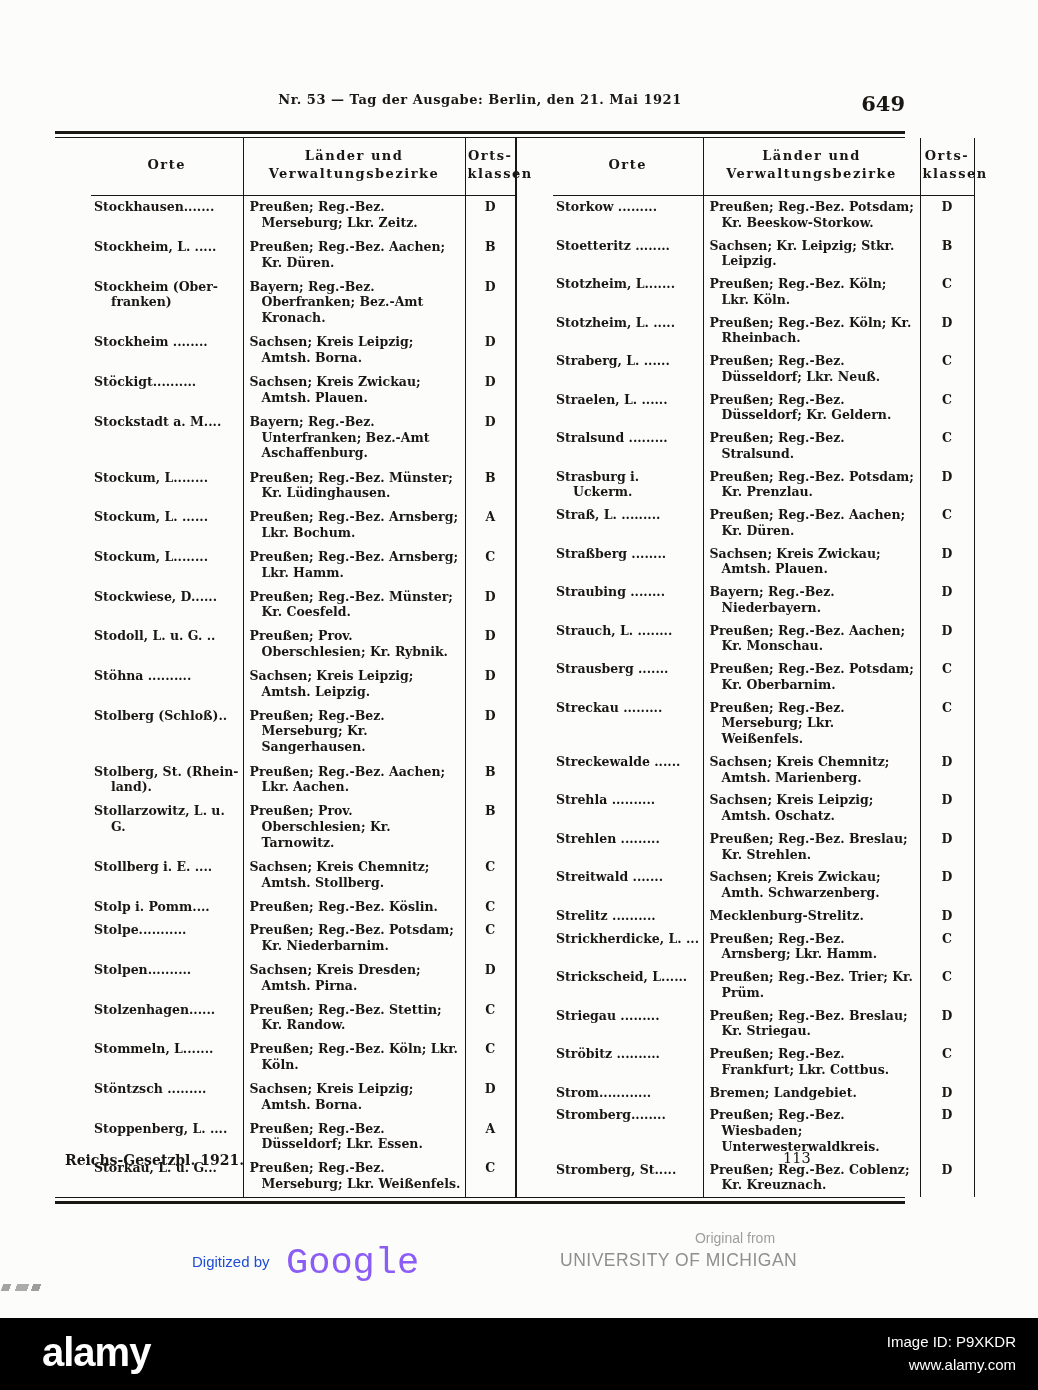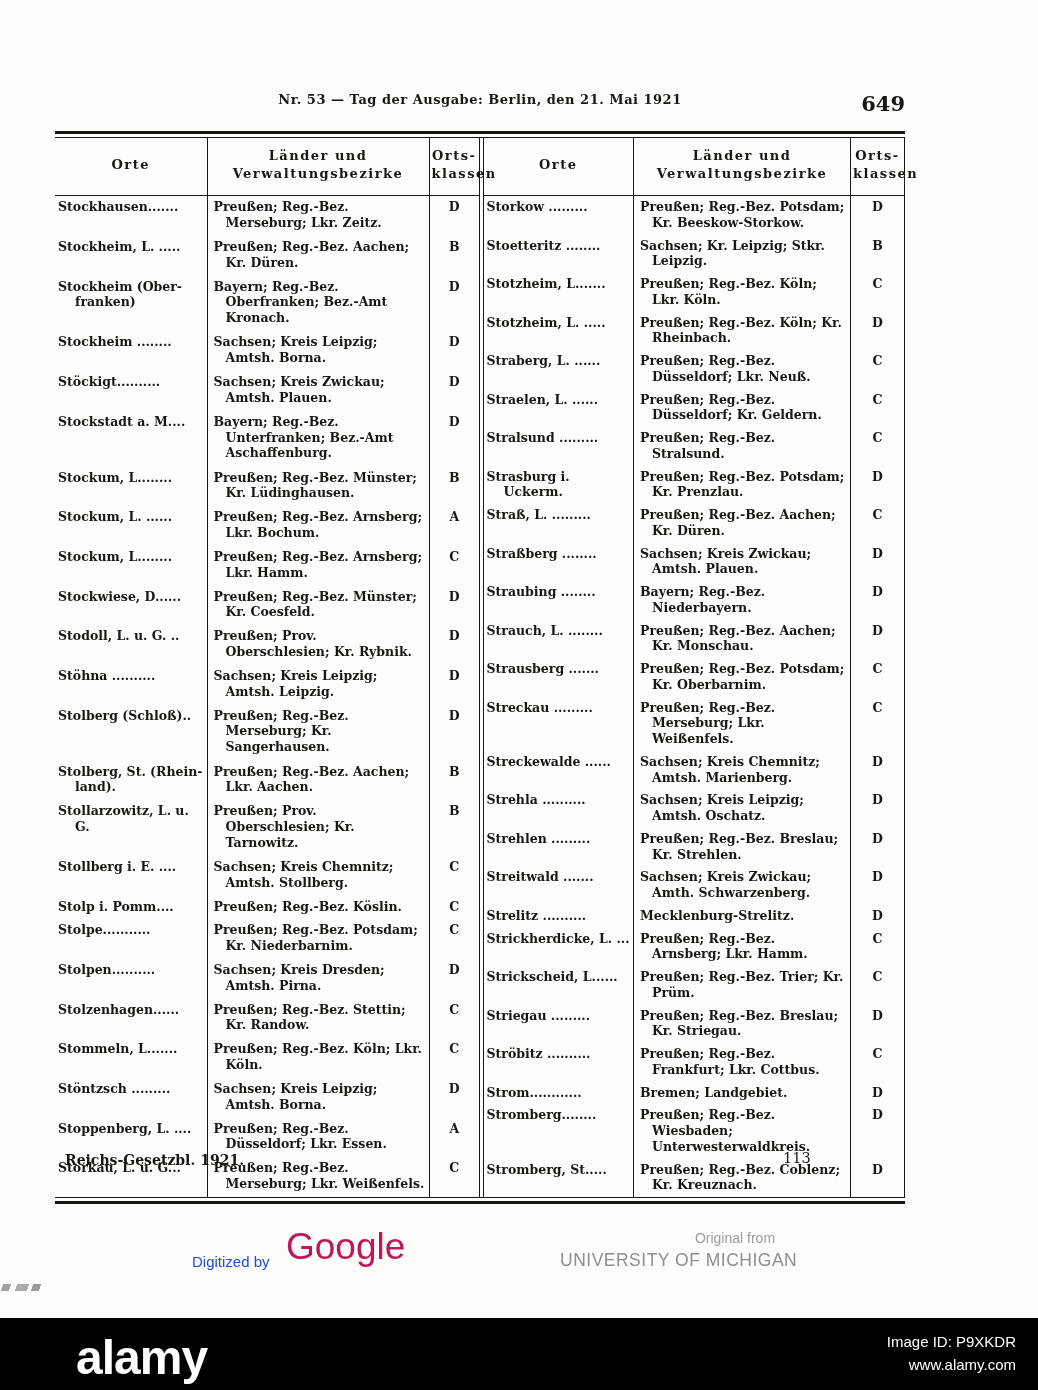--- a/index.html
+++ b/index.html
@@ -14,21 +14,21 @@
   .ph-title { display:block; text-align:center; font-weight:bold; font-size:13px; letter-spacing:0.5px; }
   .ph-num { position:absolute; right:0; top:-1px; font-weight:bold; font-size:21px; }
 
   
   .table-wrap { position:absolute; top:131px; left:55px; width:850px; }
   .rule { background:#1a1713; width:100%; }
   .rule-thick { height:2.5px; }
   .rule-thin { height:1px; }
   .rule-gap { height:3px; background:transparent; }
   .halves { display:flex; align-items:stretch; }
-  table.half { border-collapse:collapse; table-layout:fixed; }
+  table.half { border-collapse:collapse; table-layout:fixed;margin-left:36px; }
   table.half.left  { width:424px; }
   table.half.right { width:421px; }
   .half-divider { width:5px; border-left:1.5px solid #1a1713; border-right:1.5px solid #1a1713; }
   th { font-weight:bold; text-align:center; vertical-align:middle;
        padding:9px 2px 11px; border-bottom:1px solid #1a1713;
        font-size:13px; letter-spacing:1.5px; line-height:1.45; }
   td { vertical-align:top; font-weight:bold; font-size:12.5px; line-height:1.26; }
   th.h-land, td.c-land { border-left:1px solid #1a1713; }
   th.h-kl,   td.c-kl   { border-left:1px solid #1a1713; }
   table.half.right th.h-kl, table.half.right td.c-kl { border-right:1px solid #1a1713; }
@@ -37,32 +37,32 @@
   td.c-kl   { padding:3px 1px 4px; text-align:center; }
 
   
   .page-footer { position:absolute; top:1152px; left:55px; width:850px; height:22px; font-weight:bold; font-size:14px; }
   .pf-left { position:absolute; left:10px; top:0; }
   .pf-page-mark { position:absolute; left:728px; top:-2px; font-weight:normal; font-size:14.5px; }
 
   
   .credits { position:absolute; top:1226px; left:0; width:1038px; height:64px; }
   .digitized-by { position:absolute; left:192px; top:27px; color:#1d4ed8; font-family:"Liberation Sans", sans-serif; font-size:15px; }
-  .google-logo  { position:absolute; left:286px; top:0;  color:#be185d; font-size:37px; font-family:Liberation Sans, sans-serif; }
+  .google-logo  { position:absolute; left:286px; top:16px;  color:#8b5cf6; font-size:37px; font-family:Liberation Mono, monospace; }
   .original-from { position:absolute; left:590px; top:4px; width:290px; text-align:center; color:#9e9e9e; font-family:"Liberation Sans", sans-serif; font-size:14px; }
   .university    { position:absolute; left:560px; top:24px; width:350px; color:#8f8f8f; font-family:"Liberation Sans", sans-serif; font-size:17.5px; letter-spacing:0.5px; }
 
   
   .scan-artifact { position:absolute; left:2px; top:1284px; width:46px; height:7px;
     background:linear-gradient(90deg,#5a5a5a 0 8px, transparent 8px 14px, #6a6a6a 14px 26px, transparent 26px 30px, #4e4e4e 30px 38px, transparent 38px);
     opacity:.55; transform:skewX(-20deg); }
 
   
   .alamy-bar { position:absolute; left:0; bottom:0; width:1038px; height:72px; background:#000; color:#fff; }
-  .alamy-logo { position:absolute; left:42px; top:12px; font-family:"Liberation Sans", sans-serif; font-weight:bold; font-size:48px; letter-spacing:-1px;margin-left:34px; }
+  .alamy-logo { position:absolute; left:42px; top:12px; font-family:"Liberation Sans", sans-serif; font-weight:bold; font-size:40px; letter-spacing:-1px; }
   .alamy-meta { position:absolute; right:22px; top:12px; text-align:right; font-family:"Liberation Sans", sans-serif; font-size:15px; line-height:1.55; }
   .alamy-meta span { display:block; }
 </style>
 </head>
 <body>
 
 <div class="stage">
 
   <div class="page-header">
     <span class="ph-title">Nr. 53 — Tag der Ausgabe: Berlin, den 21. Mai 1921</span>

